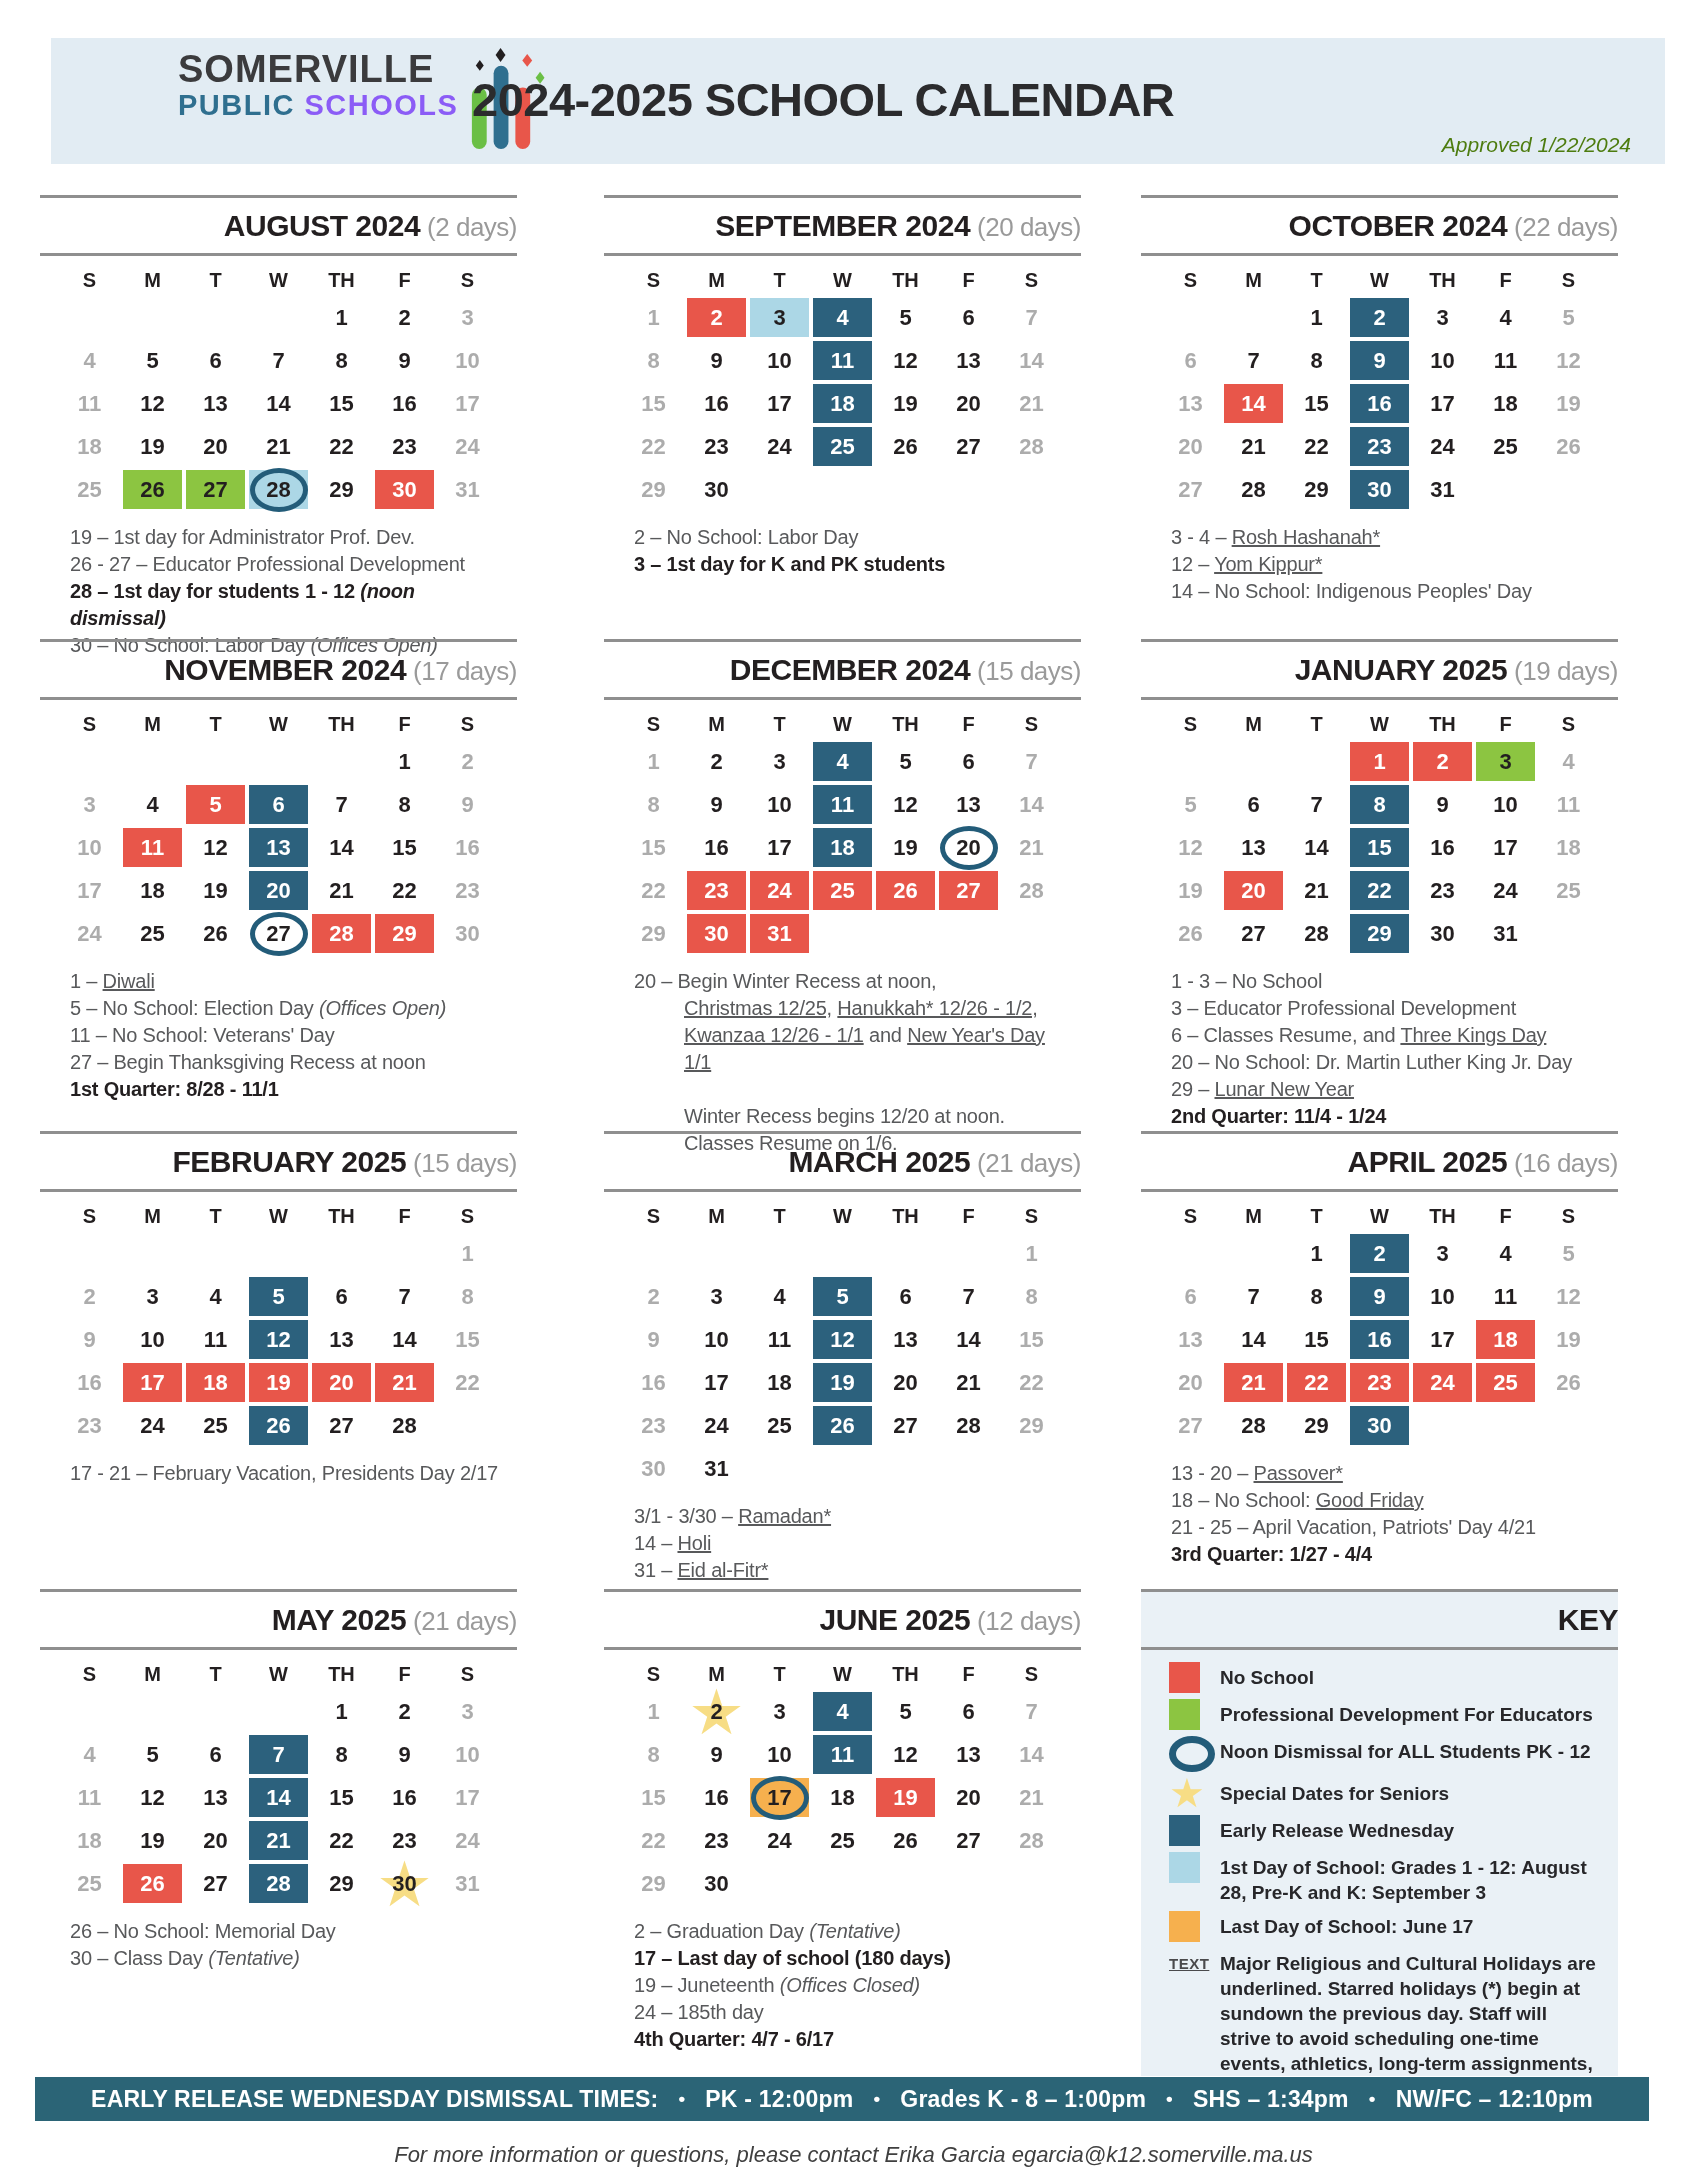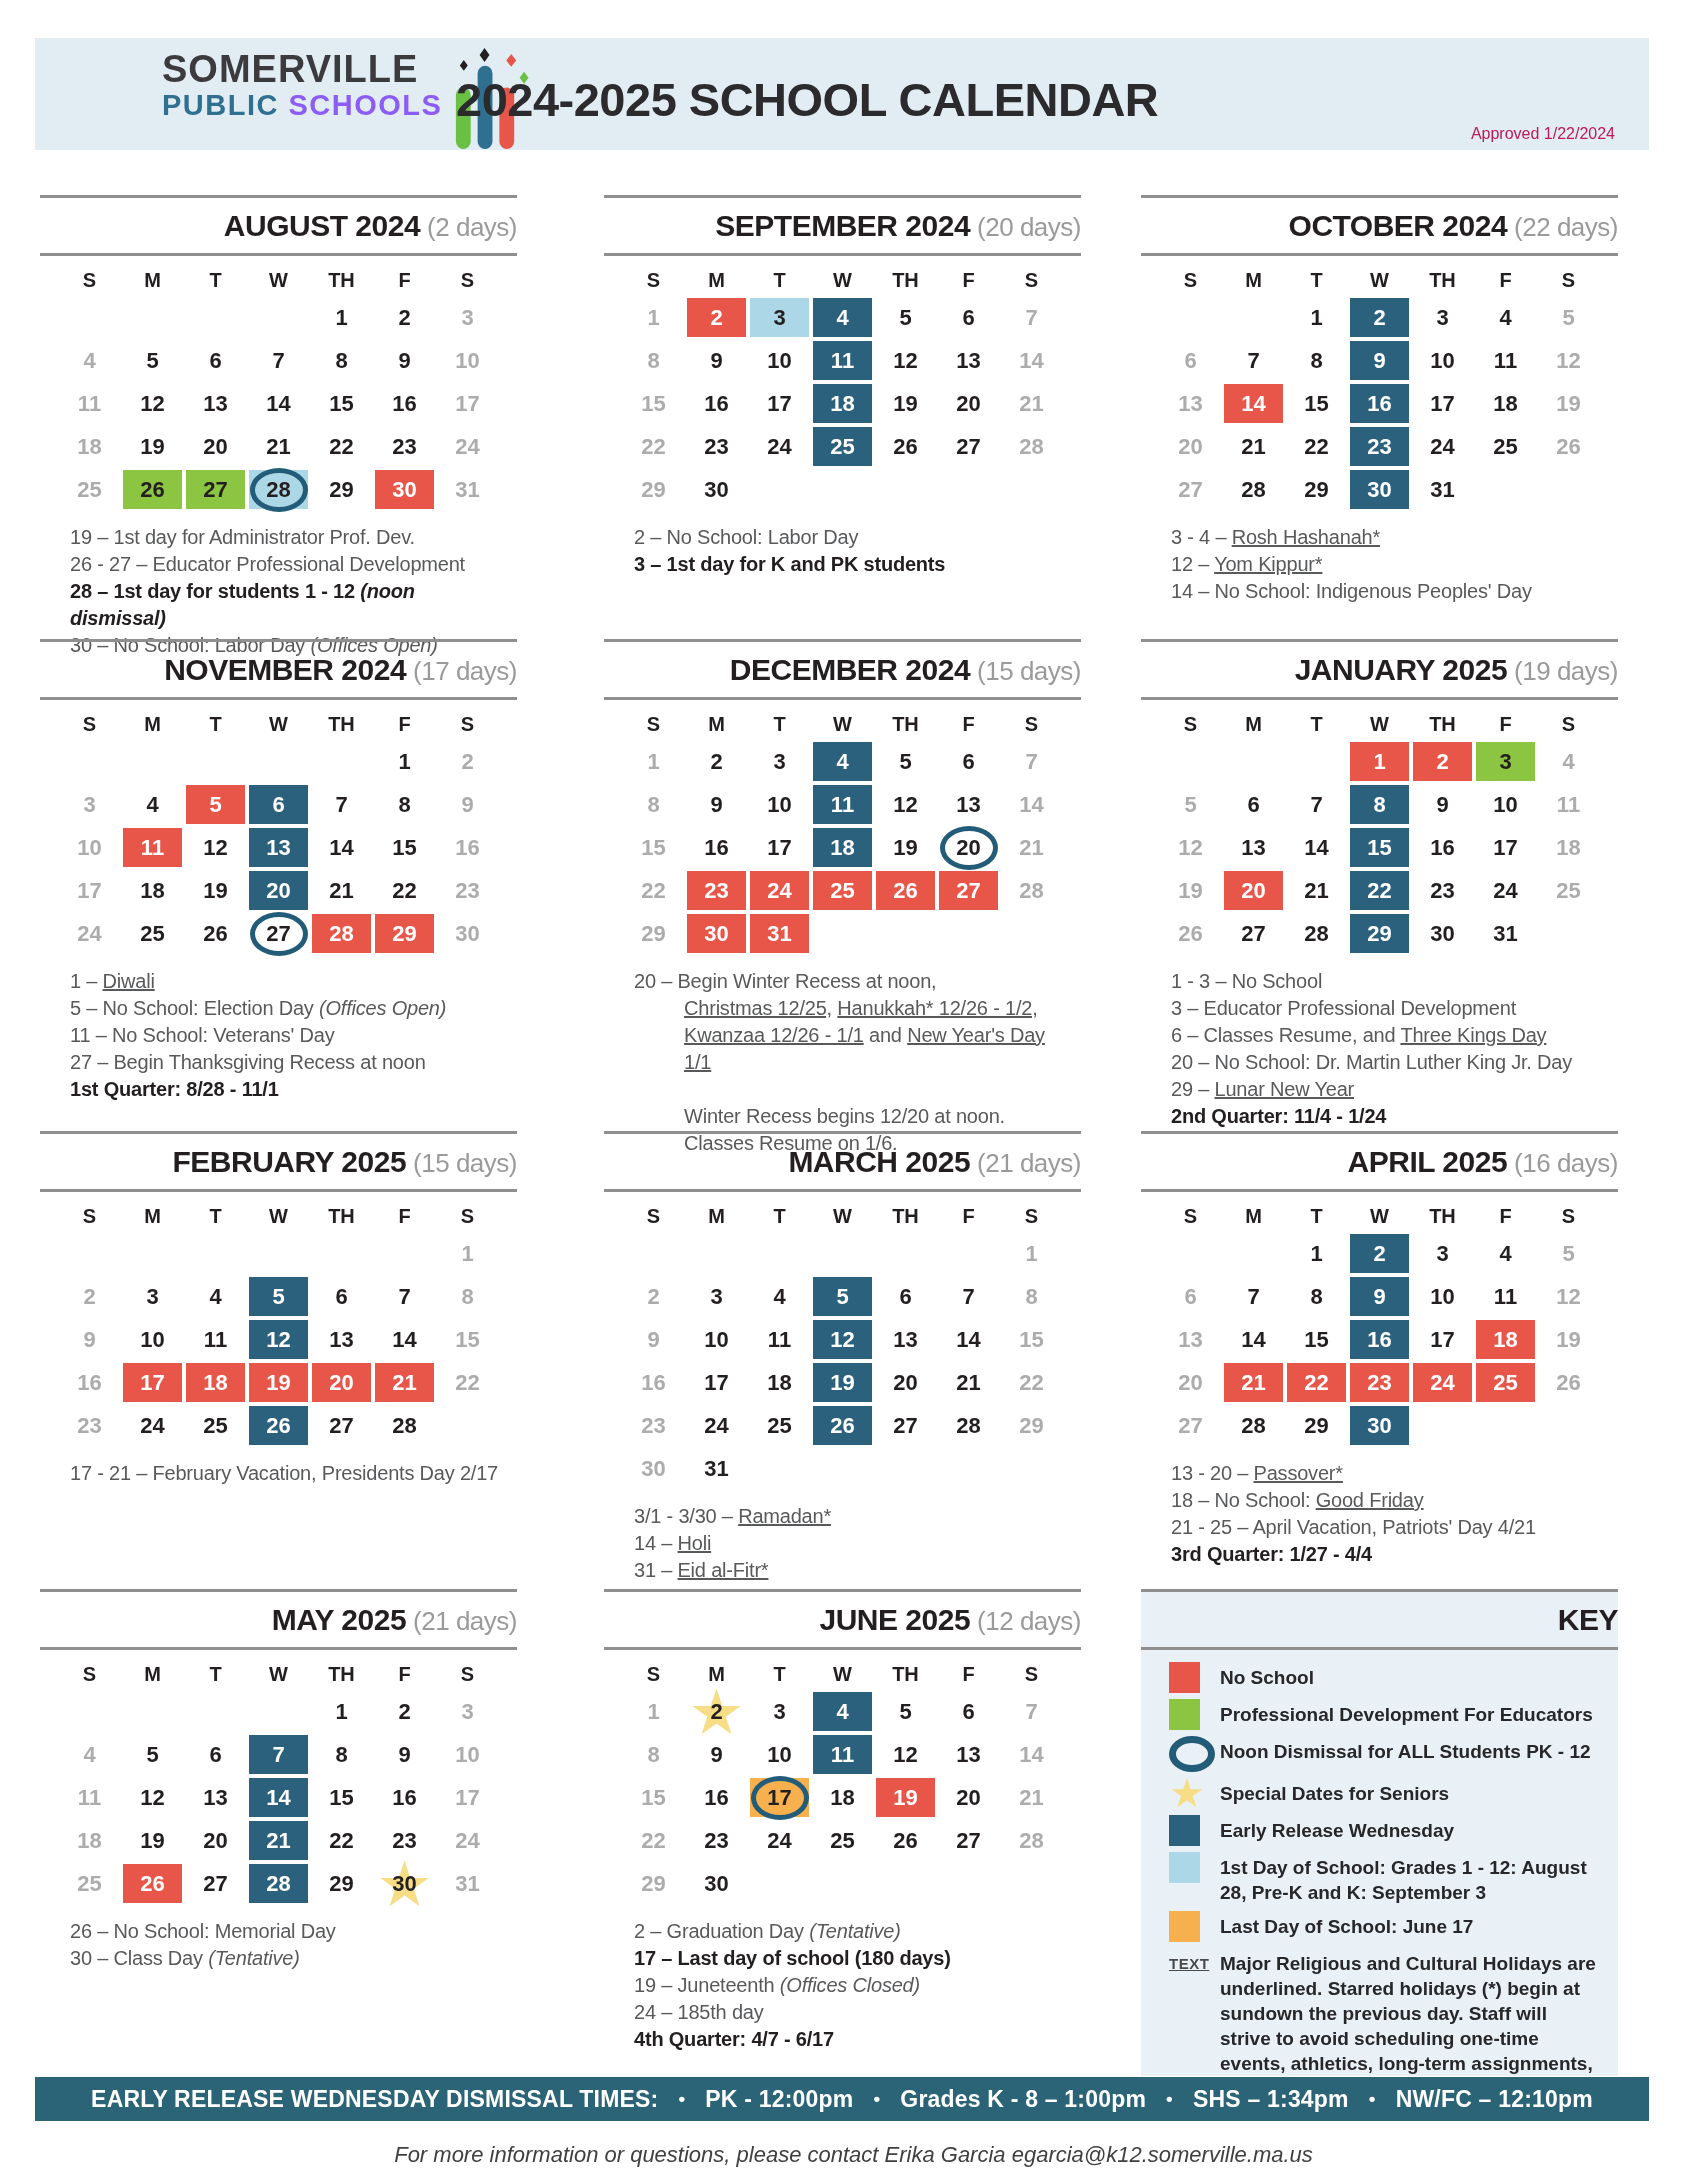--- a/index.html
+++ b/index.html
@@ -1,31 +1,31 @@
 <!DOCTYPE html>
 <html><head>
 <meta charset="utf-8">
 <title>2024-2025 School Calendar</title>
 <style>
   html,body{margin:0;padding:0;}
   body{width:1683px;height:2178px;position:relative;background:#ffffff;
        font-family:"Liberation Sans",sans-serif;color:#231F20;overflow:hidden;}
 
   
-  .header{position:absolute;left:35px;top:38px;width:1614px;height:112px;background:#E2ECF3;}
+  .header{position:absolute;left:51px;top:38px;width:1614px;height:126px;background:#E2ECF3;}
   .logo{position:absolute;left:127px;top:12px;display:flex;align-items:flex-start;}
   .logo-txt{line-height:1.05;}
   .logo-top{font-size:38px;font-weight:800;color:#3B3B3D;letter-spacing:1px;}
   .logo-bottom{font-size:29px;font-weight:800;letter-spacing:1.5px;}
   .logo-public{color:#2F6F8F;}
   .logo-schools{color:#8b5cf6;}
   .logo-hands{margin-left:4px;margin-top:-4px;}
   .header-title{position:absolute;left:421px;top:34px;font-size:47px;font-weight:900;
                 color:#2B2B2D;letter-spacing:-0.5px;}
-  .approved{position:absolute;right:34px;bottom:7px;font-size:16px;color:#be185d;}
+  .approved{position:absolute;right:34px;bottom:7px;font-style:italic;font-size:21px;color:#4d7c0f;}
 
   
   .month{position:absolute;width:477px;}
   .r0{top:195px}.r1{top:639px}.r2{top:1131px}.r3{top:1589px}
   .c0{left:40px}.c1{left:604px}.c2{left:1141px}
 
   .mt{border-top:3px solid #8F8F8F;border-bottom:3px solid #8F8F8F;text-align:right;
       padding:11px 0 10px;}
   .mname{font-size:30px;font-weight:800;letter-spacing:-0.5px;color:#231F20;}
   .mdays{font-size:26px;color:#9A9A9A;font-weight:400;margin-left:7px;letter-spacing:-0.5px;}

